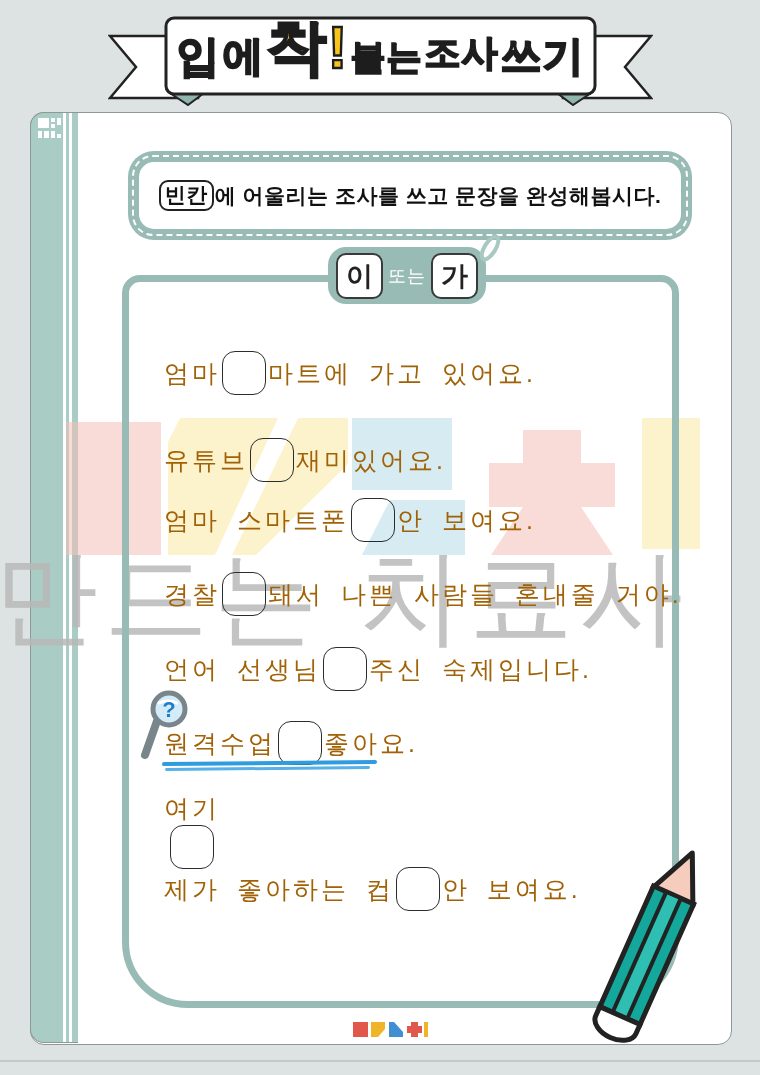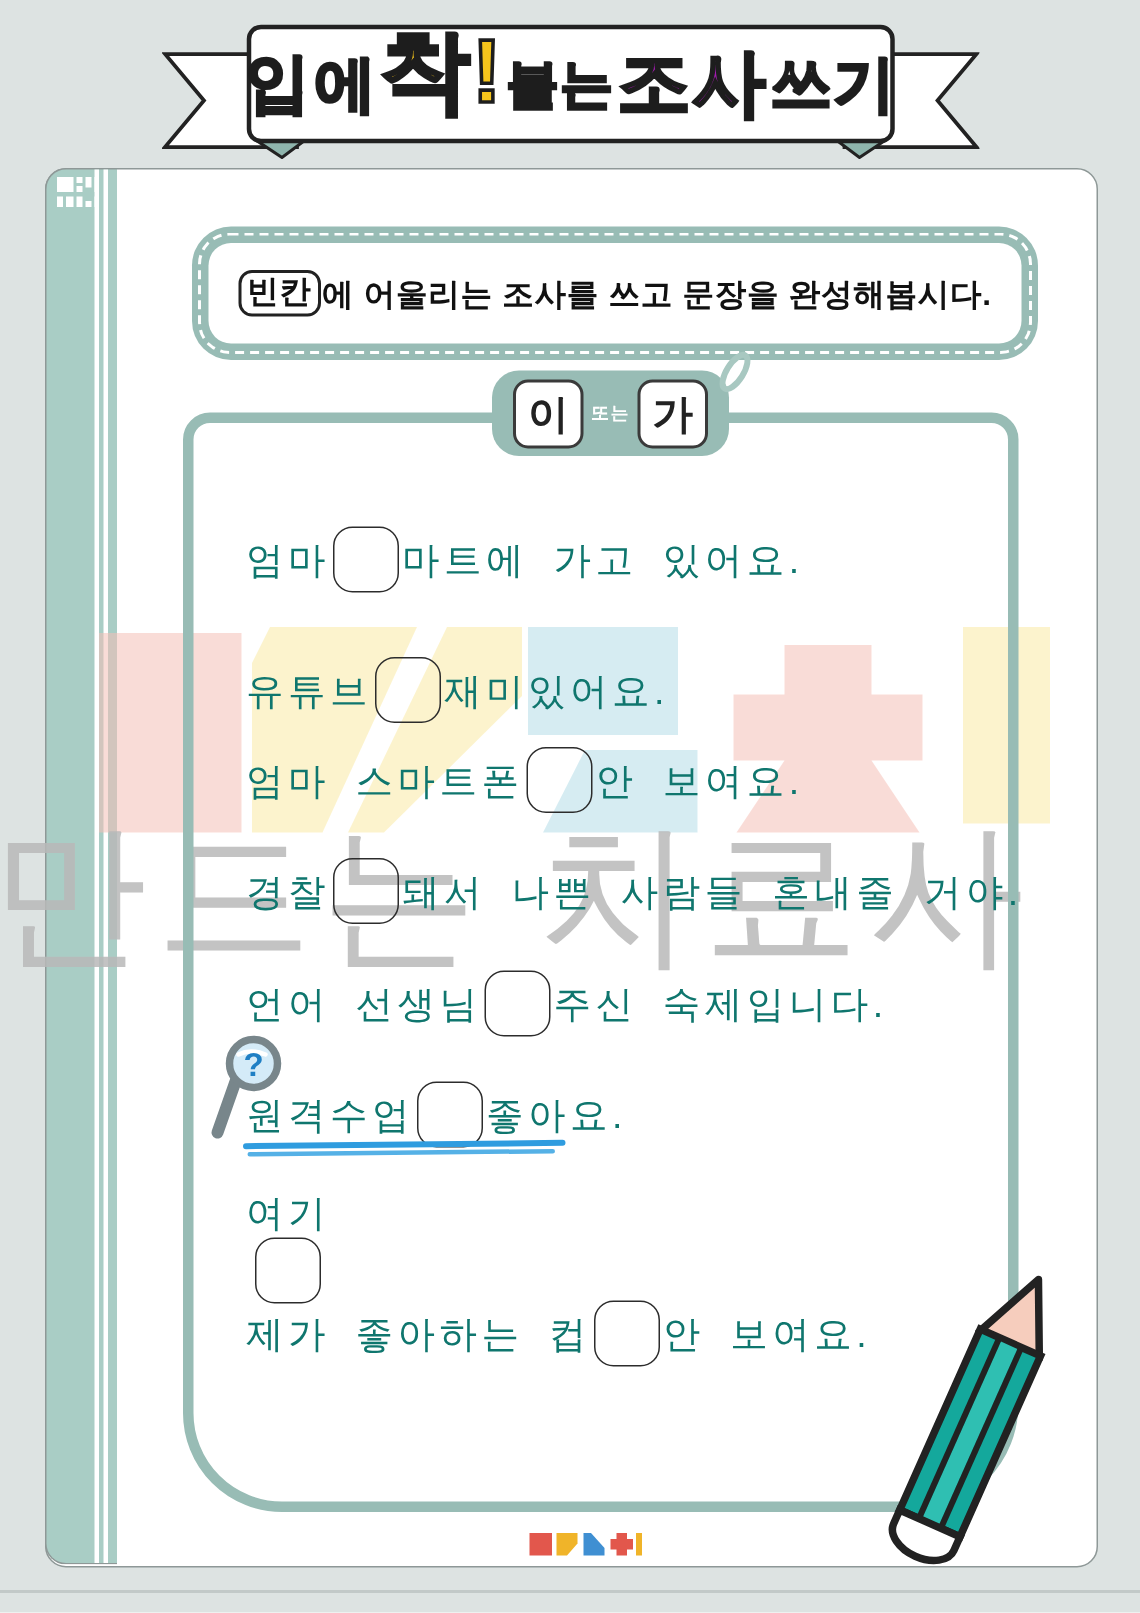--- a/index.html
+++ b/index.html
@@ -14,21 +14,21 @@
   .banner-text{
     position:absolute;left:0;top:10px;width:100%;height:80px;
     display:flex;align-items:center;justify-content:center;gap:2px;
     font-weight:800;letter-spacing:1px;white-space:nowrap;
   }
   .tseg{-webkit-text-stroke:2px #1d1d1d;line-height:1;}
   .t-outline{color:#ffffff;font-size:41px;}
   .t-outline.sm{font-size:35px;}
   .t-red{color:#e8636a;font-size:43px;}
   .t-yellow{color:#f6c51c;font-size:60px;margin-top:-16px;-webkit-text-stroke:2.4px #1d1d1d;}
-  .t-blue{color:#a21caf;font-size:49px;}
+  .t-blue{color:#a21caf;font-size:36px;font-family:Liberation Mono, monospace;}
   
   .page{
     position:absolute;left:30px;top:112px;width:700px;height:931px;
     background:#ffffff;border:1.5px solid #8e9897;border-radius:14px;z-index:1;
   }
   .spine{
     position:absolute;left:30px;top:112px;width:48px;height:931px;
     background:#a9cdc5;border-radius:14px 0 0 14px;z-index:2;
     border:1.5px solid #8e9897;border-right:none;box-sizing:border-box;
   }
@@ -65,33 +65,33 @@
   .badge{
     position:absolute;left:328px;top:247px;width:158px;height:57px;
     background:#98bcb5;border-radius:18px;z-index:8;
     display:flex;align-items:center;justify-content:center;gap:5px;
   }
   .option-box{
     width:43px;height:42px;background:#fff;border:2px solid #3a3a3a;border-radius:10px;
     display:flex;align-items:center;justify-content:center;
     font-size:27px;font-weight:600;color:#222;
   }
-  .badge .or{color:#ffffff;font-size:12px;font-weight:700;letter-spacing:1px;}
+  .badge .or{color:#ffffff;font-size:18px;font-weight:400;letter-spacing:1px;}
   .badge-loop{position:absolute;left:475px;top:230px;z-index:8;}
   
   .frame{
     position:absolute;left:122px;top:275px;width:557px;height:733px;
     border:7px solid #98bcb5;border-radius:18px 18px 72px 66px;
     box-sizing:border-box;background:transparent;z-index:5;
   }
   
   #sentences-layer{position:absolute;left:164px;top:0;width:540px;z-index:6;}
   .sentence-row{
     position:absolute;left:0;height:48px;display:flex;align-items:center;
-    white-space:nowrap;font-size:25px;color:#0f766e;
+    white-space:nowrap;font-size:25px;color:#a16207;
     letter-spacing:3px;word-spacing:7px;font-weight:500;
   }
   .blank-box{
     width:44px;height:44px;border:1.7px solid #2c2c2c;border-radius:13px;
     margin:0 2px;flex:none;background:transparent;box-sizing:border-box;
   }
   
   .hint-underline-1{position:absolute;left:162px;top:761px;width:215px;height:4px;background:#2f9cdf;border-radius:2px;transform:rotate(-.6deg);z-index:6;}
   .hint-underline-2{position:absolute;left:165px;top:767px;width:205px;height:3px;background:#55b1e6;border-radius:2px;transform:rotate(-.6deg);z-index:6;}
   .magnifier{position:absolute;left:139px;top:689px;z-index:7;}

